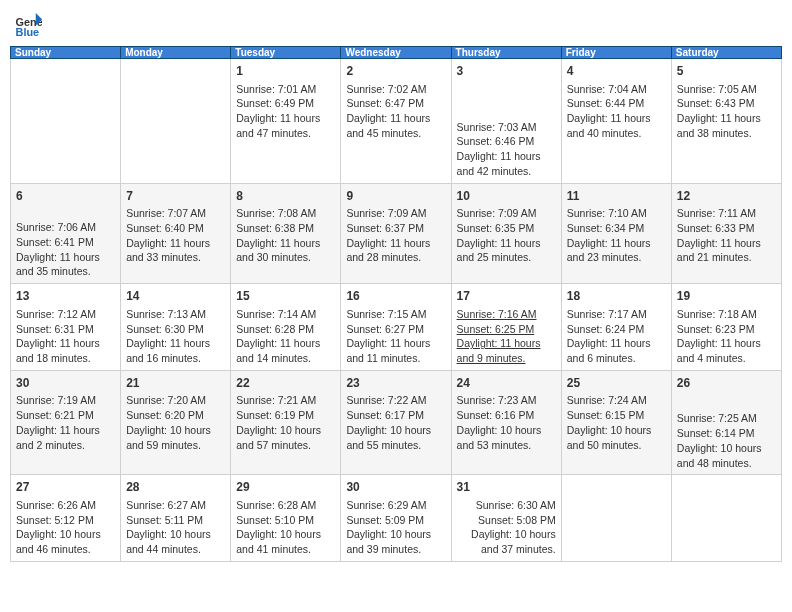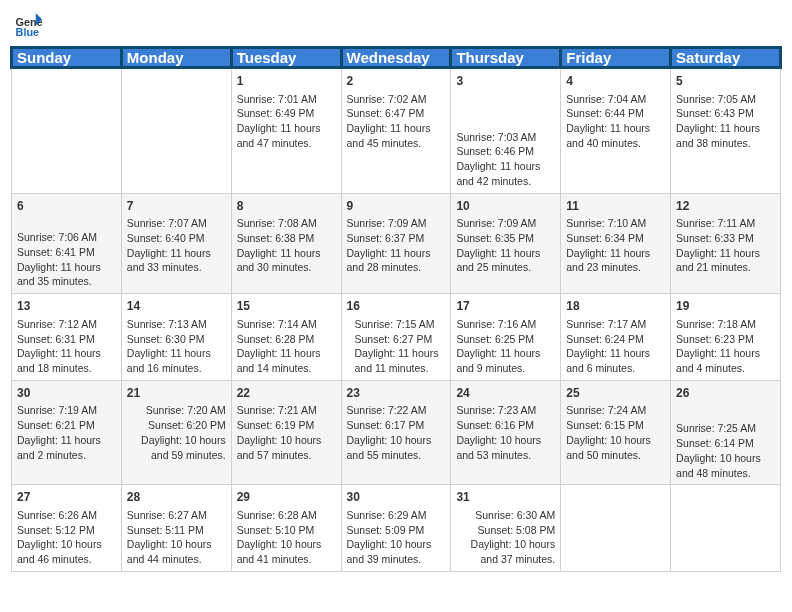--- a/index.html
+++ b/index.html
@@ -45,22 +45,22 @@
       font-size: 11px;
     }
     thead tr {
       background-color: #3a7fd5;
       color: #fff;
     }
     thead th {
       padding: 0 4px;
       text-align: left;
       font-weight: bold;
-      font-size: 15px;
-      border: 3px solid #0c4a6e;
+      font-size: 10px;
+      border: 1px solid #0c4a6e;
     }
     tbody tr {
       background: #fff;
     }
     tbody tr:nth-child(even) {
       background: #f5f5f5;
     }
     tbody td {
       border: 1px solid #d0d0d0;
       padding: 4px 5px;
@@ -213,27 +213,27 @@
 Daylight: 11 hours and 16 minutes.</div>
         </td>
         <td>
           <span class="day-number">15</span>
           <div class="day-info" style="white-space: pre-line;">Sunrise: 7:14 AM
 Sunset: 6:28 PM
 Daylight: 11 hours and 14 minutes.</div>
         </td>
         <td>
           <span class="day-number">16</span>
-          <div class="day-info" style="white-space: pre-line; margin-left: 8px;">Sunrise: 7:15 AM
+          <div class="day-info" style="white-space: pre-line;">Sunrise: 7:15 AM
 Sunset: 6:27 PM
 Daylight: 11 hours and 11 minutes.</div>
         </td>
         <td>
           <span class="day-number">17</span>
-          <div class="day-info" style="white-space: pre-line;">Sunrise: 7:16 AM
+          <div class="day-info" style="white-space: pre-line; text-decoration: underline;">Sunrise: 7:16 AM
 Sunset: 6:25 PM
 Daylight: 11 hours and 9 minutes.</div>
         </td>
         <td>
           <span class="day-number">18</span>
           <div class="day-info" style="white-space: pre-line;">Sunrise: 7:17 AM
 Sunset: 6:24 PM
 Daylight: 11 hours and 6 minutes.</div>
         </td>
         <td>
@@ -245,21 +245,21 @@
       </tr>
       <tr>
         <td>
           <span class="day-number">30</span>
           <div class="day-info" style="white-space: pre-line;">Sunrise: 7:19 AM
 Sunset: 6:21 PM
 Daylight: 11 hours and 2 minutes.</div>
         </td>
         <td>
           <span class="day-number">21</span>
-          <div class="day-info" style="white-space: pre-line; text-align: right;">Sunrise: 7:20 AM
+          <div class="day-info" style="white-space: pre-line;">Sunrise: 7:20 AM
 Sunset: 6:20 PM
 Daylight: 10 hours and 59 minutes.</div>
         </td>
         <td>
           <span class="day-number">22</span>
           <div class="day-info" style="white-space: pre-line;">Sunrise: 7:21 AM
 Sunset: 6:19 PM
 Daylight: 10 hours and 57 minutes.</div>
         </td>
         <td>

